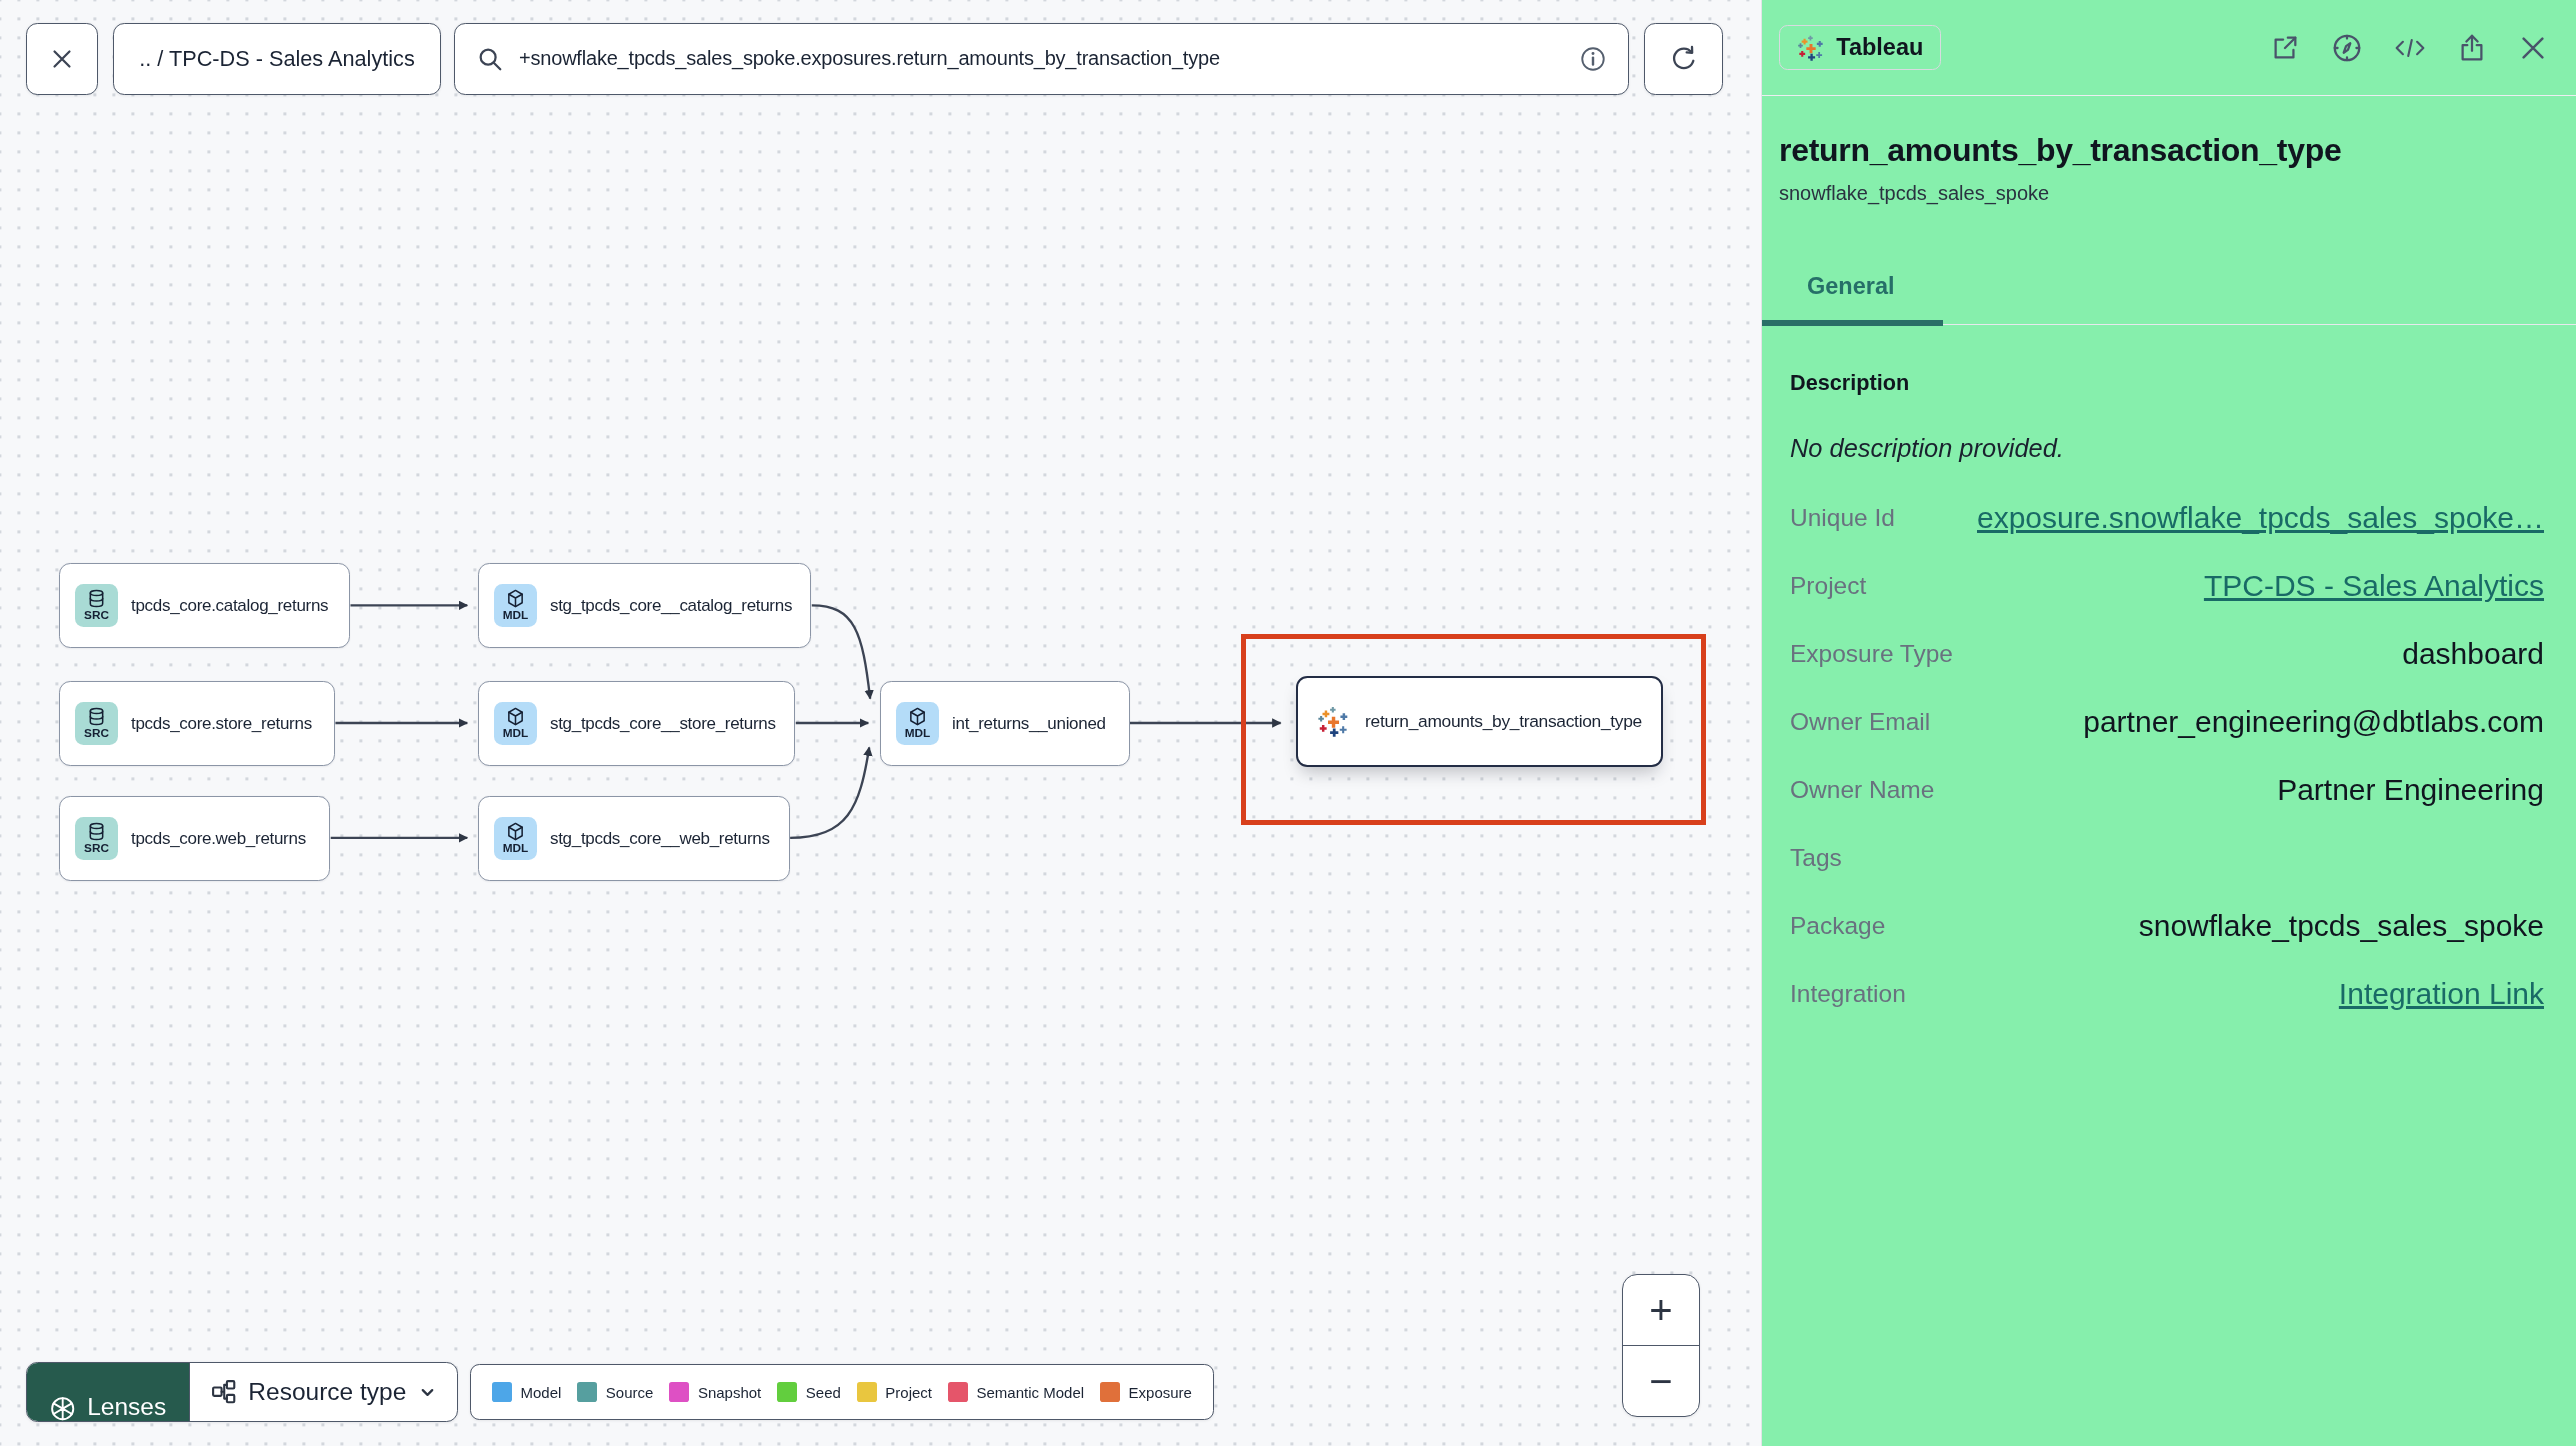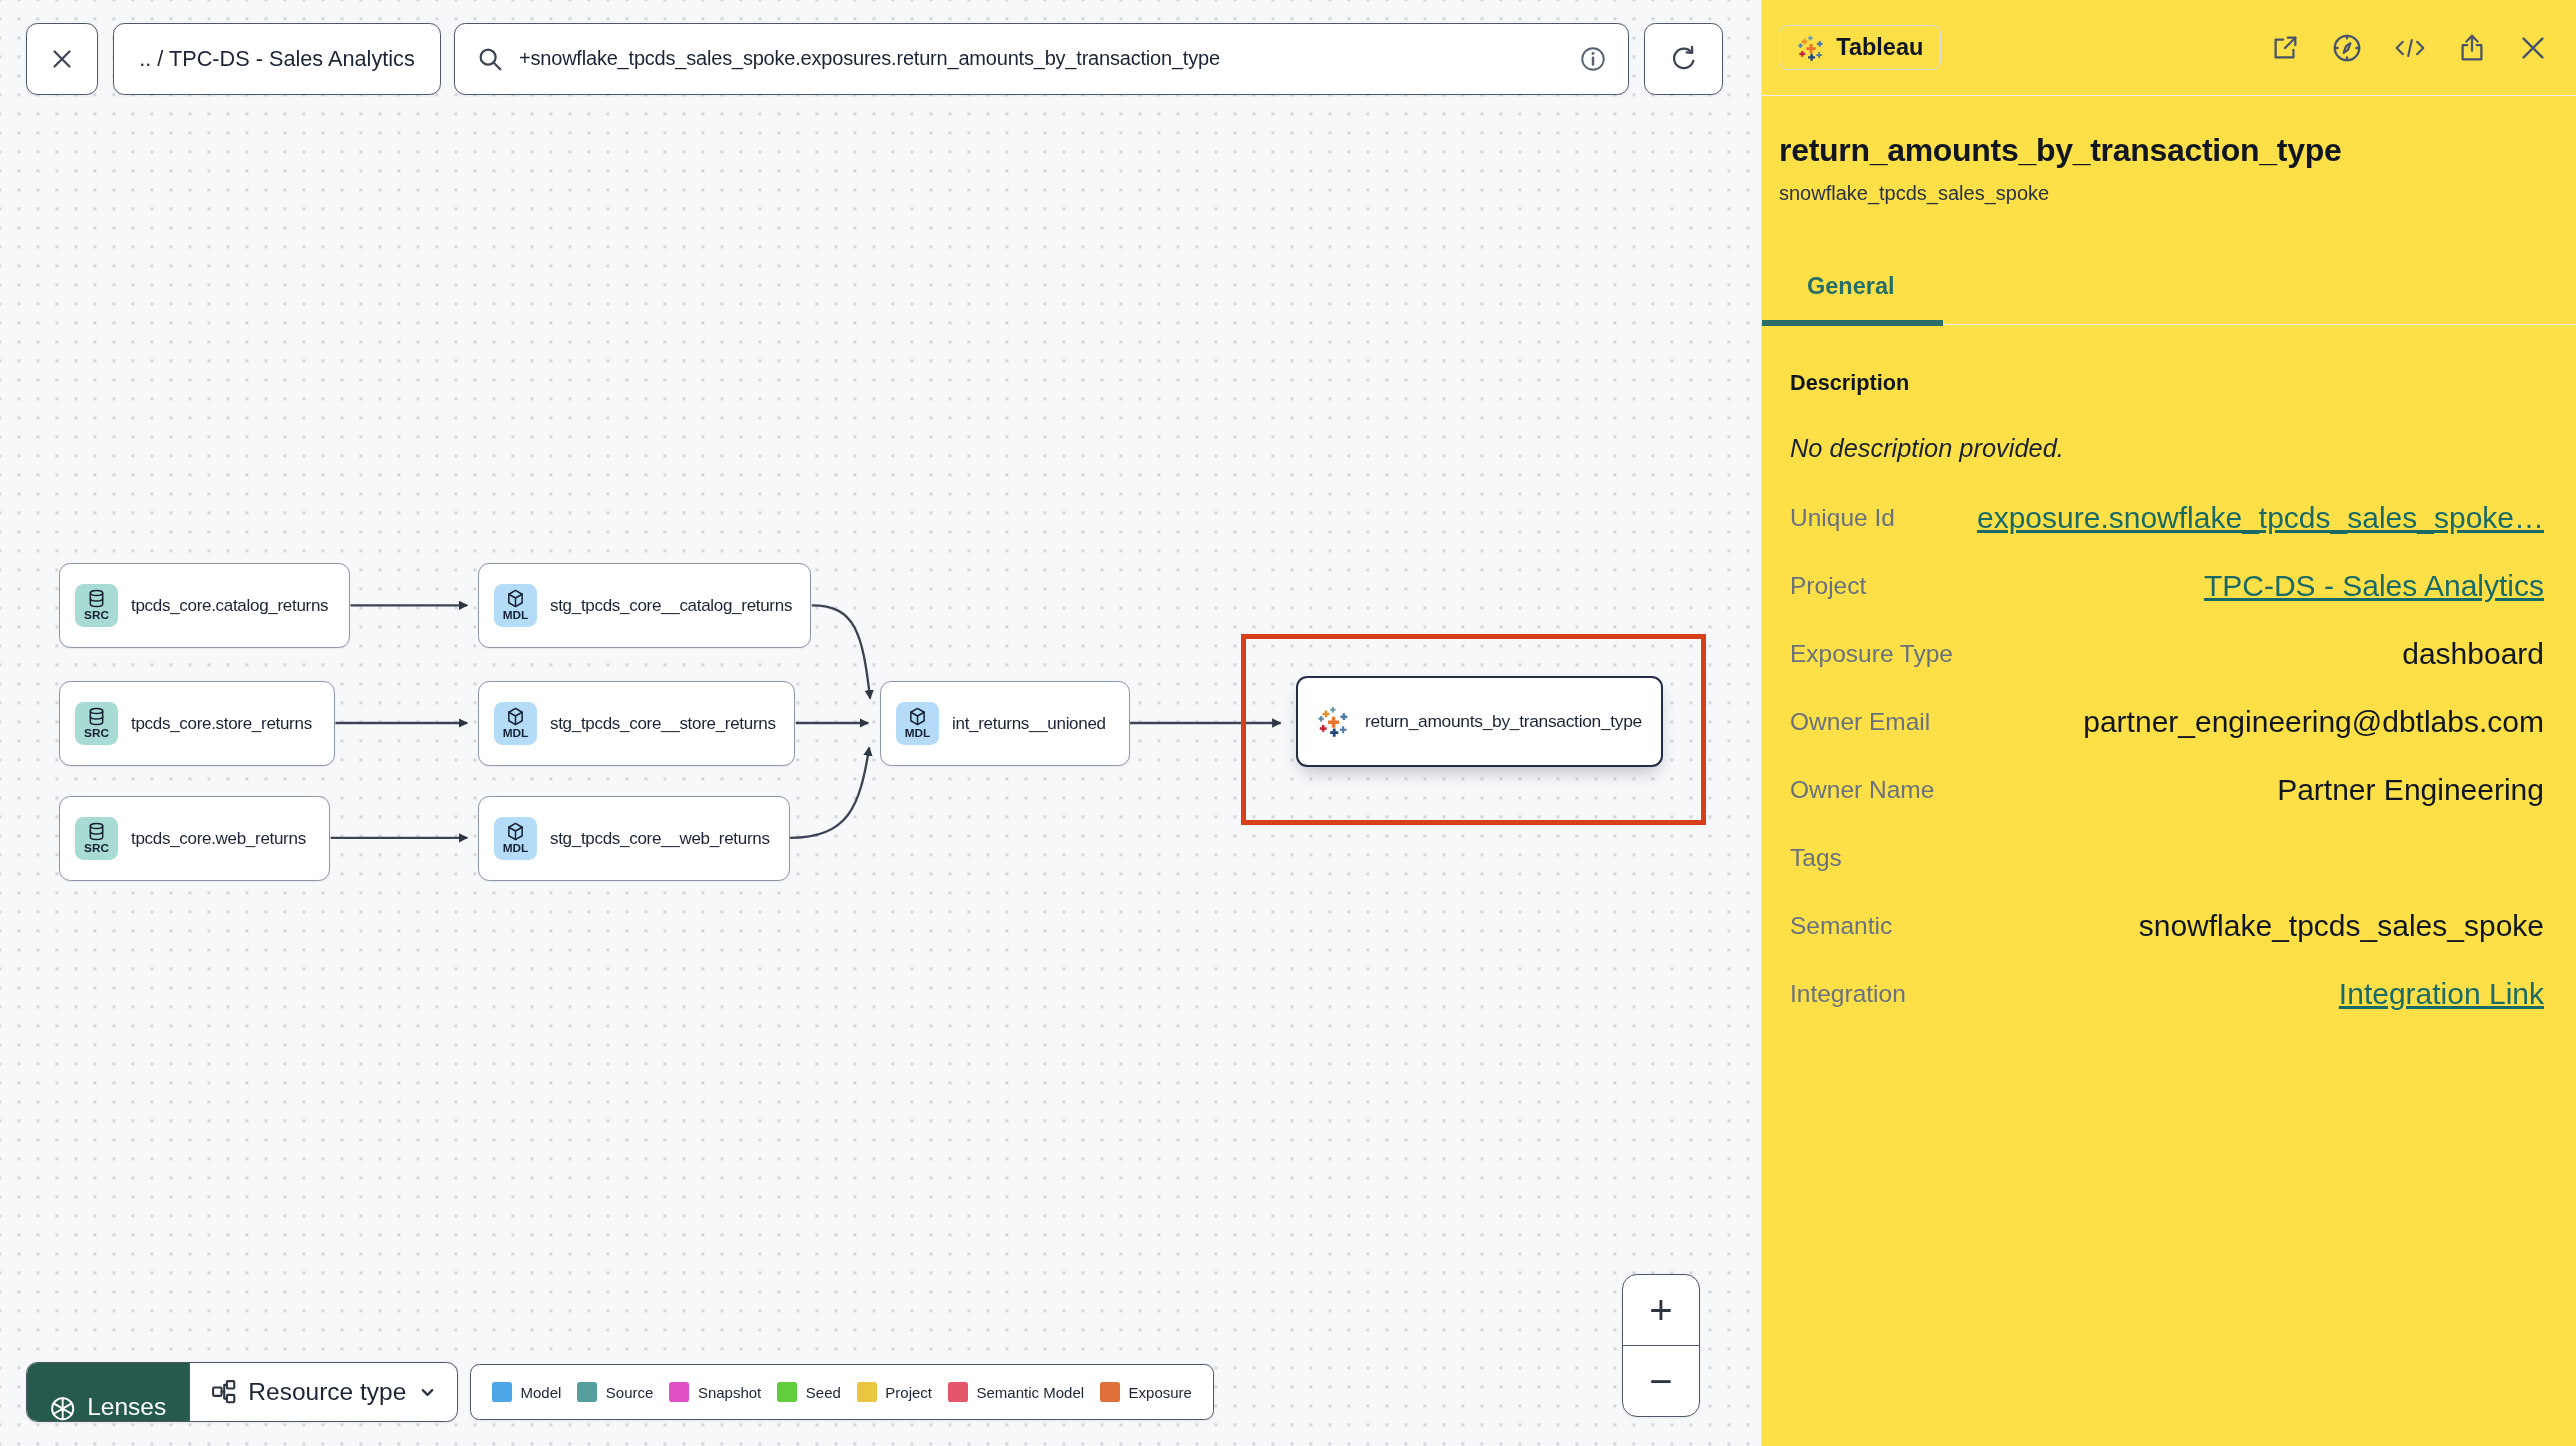--- a/index.html
+++ b/index.html
@@ -78,21 +78,21 @@
     position:absolute; left:1622px; top:1274px; width:78px; height:143px;
     border:1.9px solid #4e5869; border-radius:15px; background:#fff;
     display:flex; flex-direction:column; box-shadow:0 0.9px 2.8px rgba(20,25,40,.08);
   }
   .zoom-cell { flex:1; display:flex; align-items:center; justify-content:center; font-size:40px; color:#2c3442; cursor:pointer; }
   .zoom-cell + .zoom-cell { border-top:1.9px solid #4e5869; }
 
   
   .panel {
     position:absolute; left:1761px; top:0; width:815px; height:1446px;
-    background:#fde047; border-left:0.9px solid #e2e4e8;
+    background:#86efac; border-left:0.9px solid #e2e4e8;
   }
   .panel-header {
     height:96px; display:flex; align-items:center; padding:0 28px 0 17px;
     border-bottom:0.9px solid #eceef1;
   }
   .integ-badge {
     display:inline-flex; align-items:center; gap:11.3px; padding:7.5px 17px;
     border:1.9px solid #d8dbe0; border-radius:8.5px; font-size:23.5px; font-weight:600; color:#10151f;
     cursor:pointer;
   }
@@ -406,21 +406,21 @@
         </div>
         <div class="field-row">
           <span class="field-label">Owner Name</span>
           <span class="field-value">Partner Engineering</span>
         </div>
         <div class="field-row">
           <span class="field-label">Tags</span>
           <span class="field-value"></span>
         </div>
         <div class="field-row">
-          <span class="field-label">Semantic</span>
+          <span class="field-label">Package</span>
           <span class="field-value">snowflake_tpcds_sales_spoke</span>
         </div>
         <div class="field-row">
           <span class="field-label">Integration</span>
           <span class="field-value link">Integration Link</span>
         </div>
       </div>
     </div>
   </div>
 </div>

